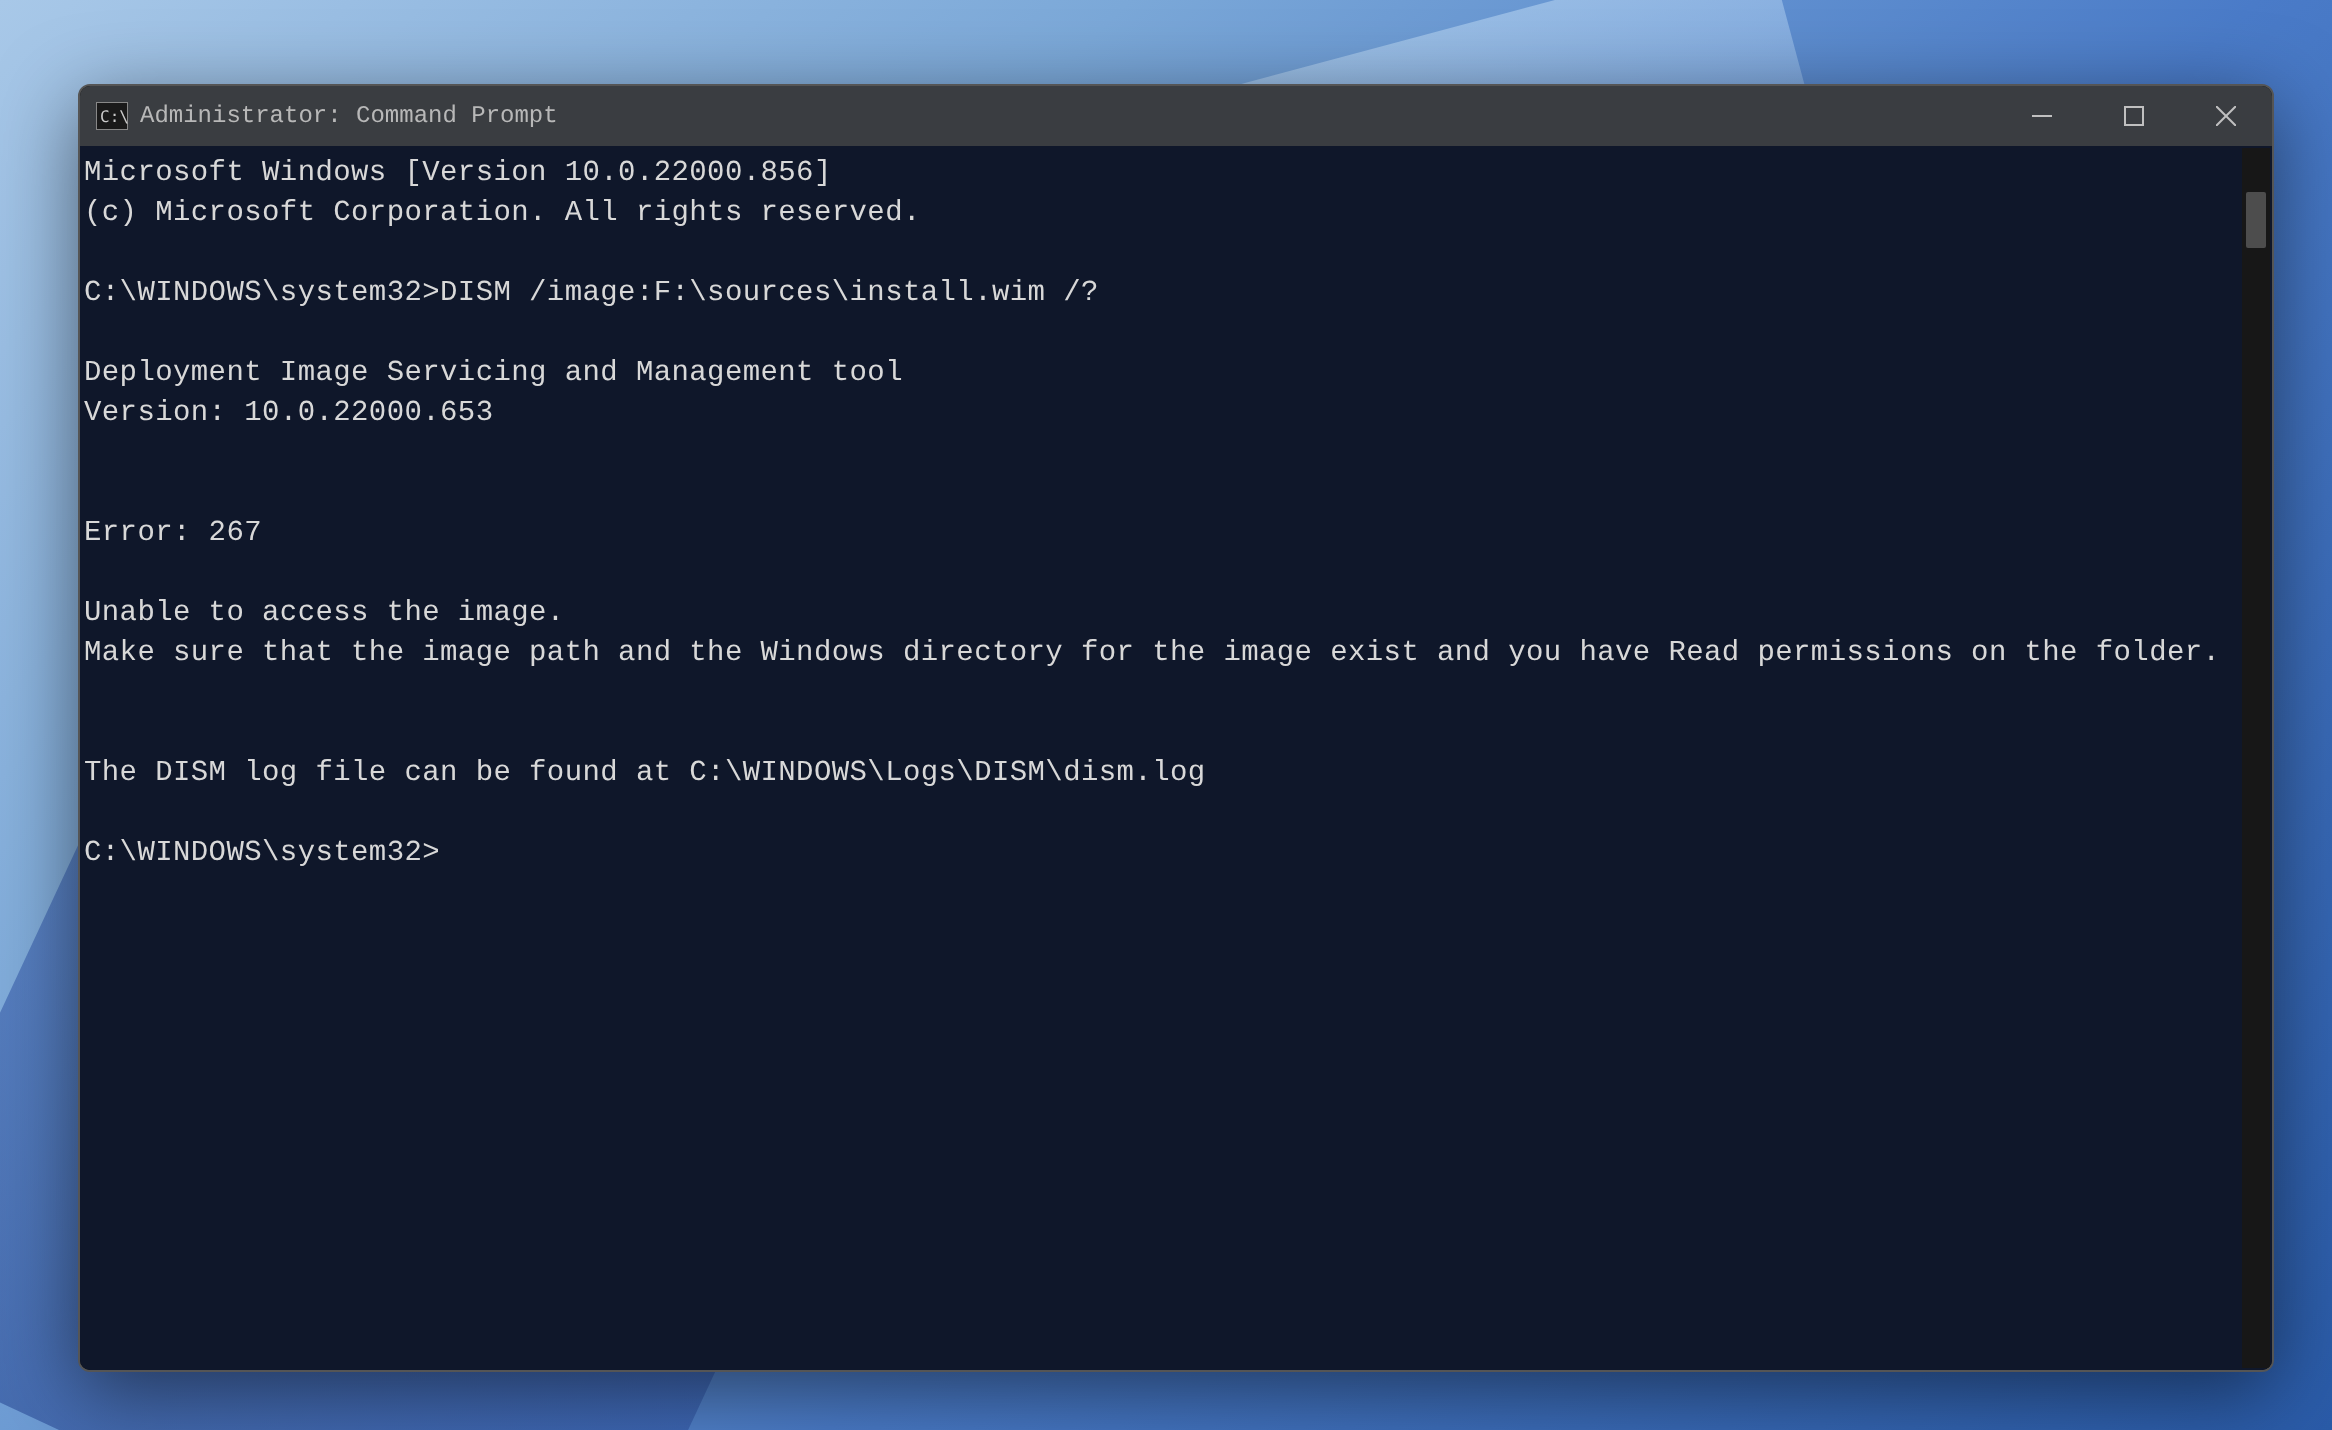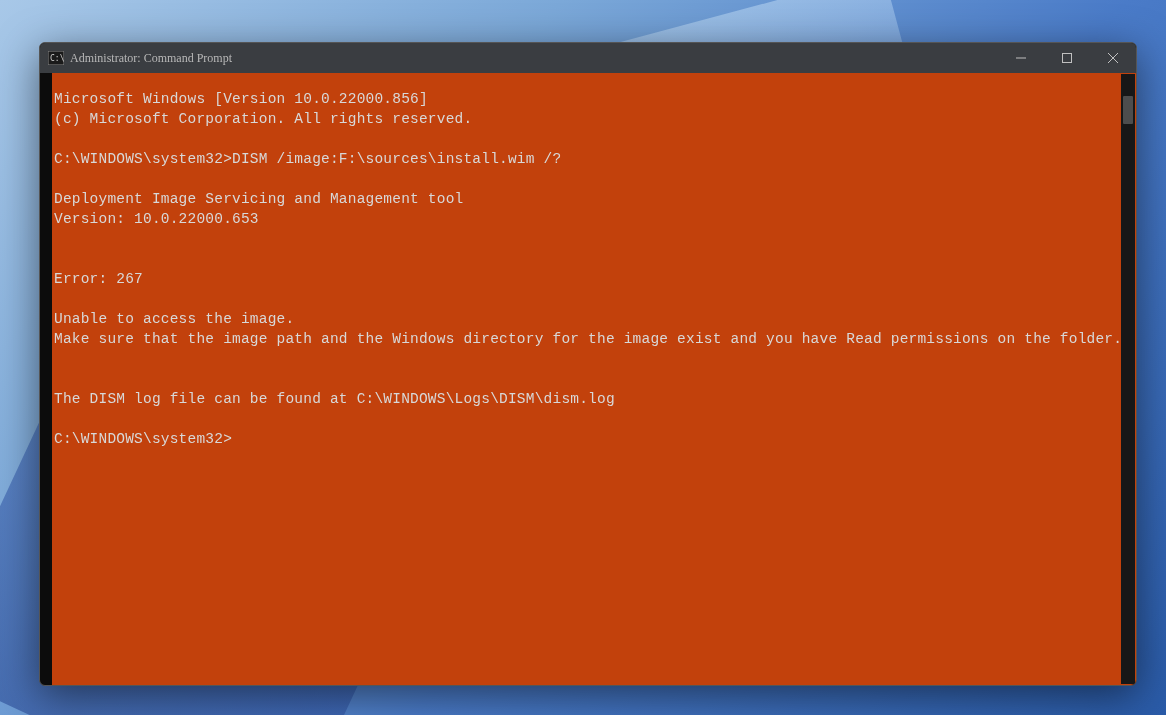--- a/index.html
+++ b/index.html
@@ -66,21 +66,21 @@
       align-items: center;
       justify-content: center;
     }
     .titlebar-icon svg {
       width: 16px;
       height: 14px;
     }
     .titlebar-title {
       color: #b8b8b8;
       font-size: 12px;
-      font-family: Liberation Serif, serif;
+      font-family: Liberation Mono, monospace;
       flex: 1;
     }
     .titlebar-controls {
       display: flex;
       height: 100%;
     }
     .titlebar-btn {
       width: 46px;
       height: 100%;
       display: flex;
@@ -88,25 +88,24 @@
       justify-content: center;
       color: #c0c0c0;
       cursor: default;
     }
     .titlebar-btn svg {
       width: 10px;
       height: 10px;
     }
     .terminal-body {
       flex: 1;
-      background: #c2410c;
-      padding: 16px 2px;
+      background: #0f172a;
+      padding: 4px 2px;
       position: relative;
       overflow: hidden;
-      margin-left: 12px;
     }
     .terminal-content {
       font-family: 'Consolas', 'Courier New', monospace;
       font-size: 14.5px;
       line-height: 20px;
       color: #d8d8d8;
       white-space: pre;
       letter-spacing: 0.2px;
     }
     .scrollbar-track {

